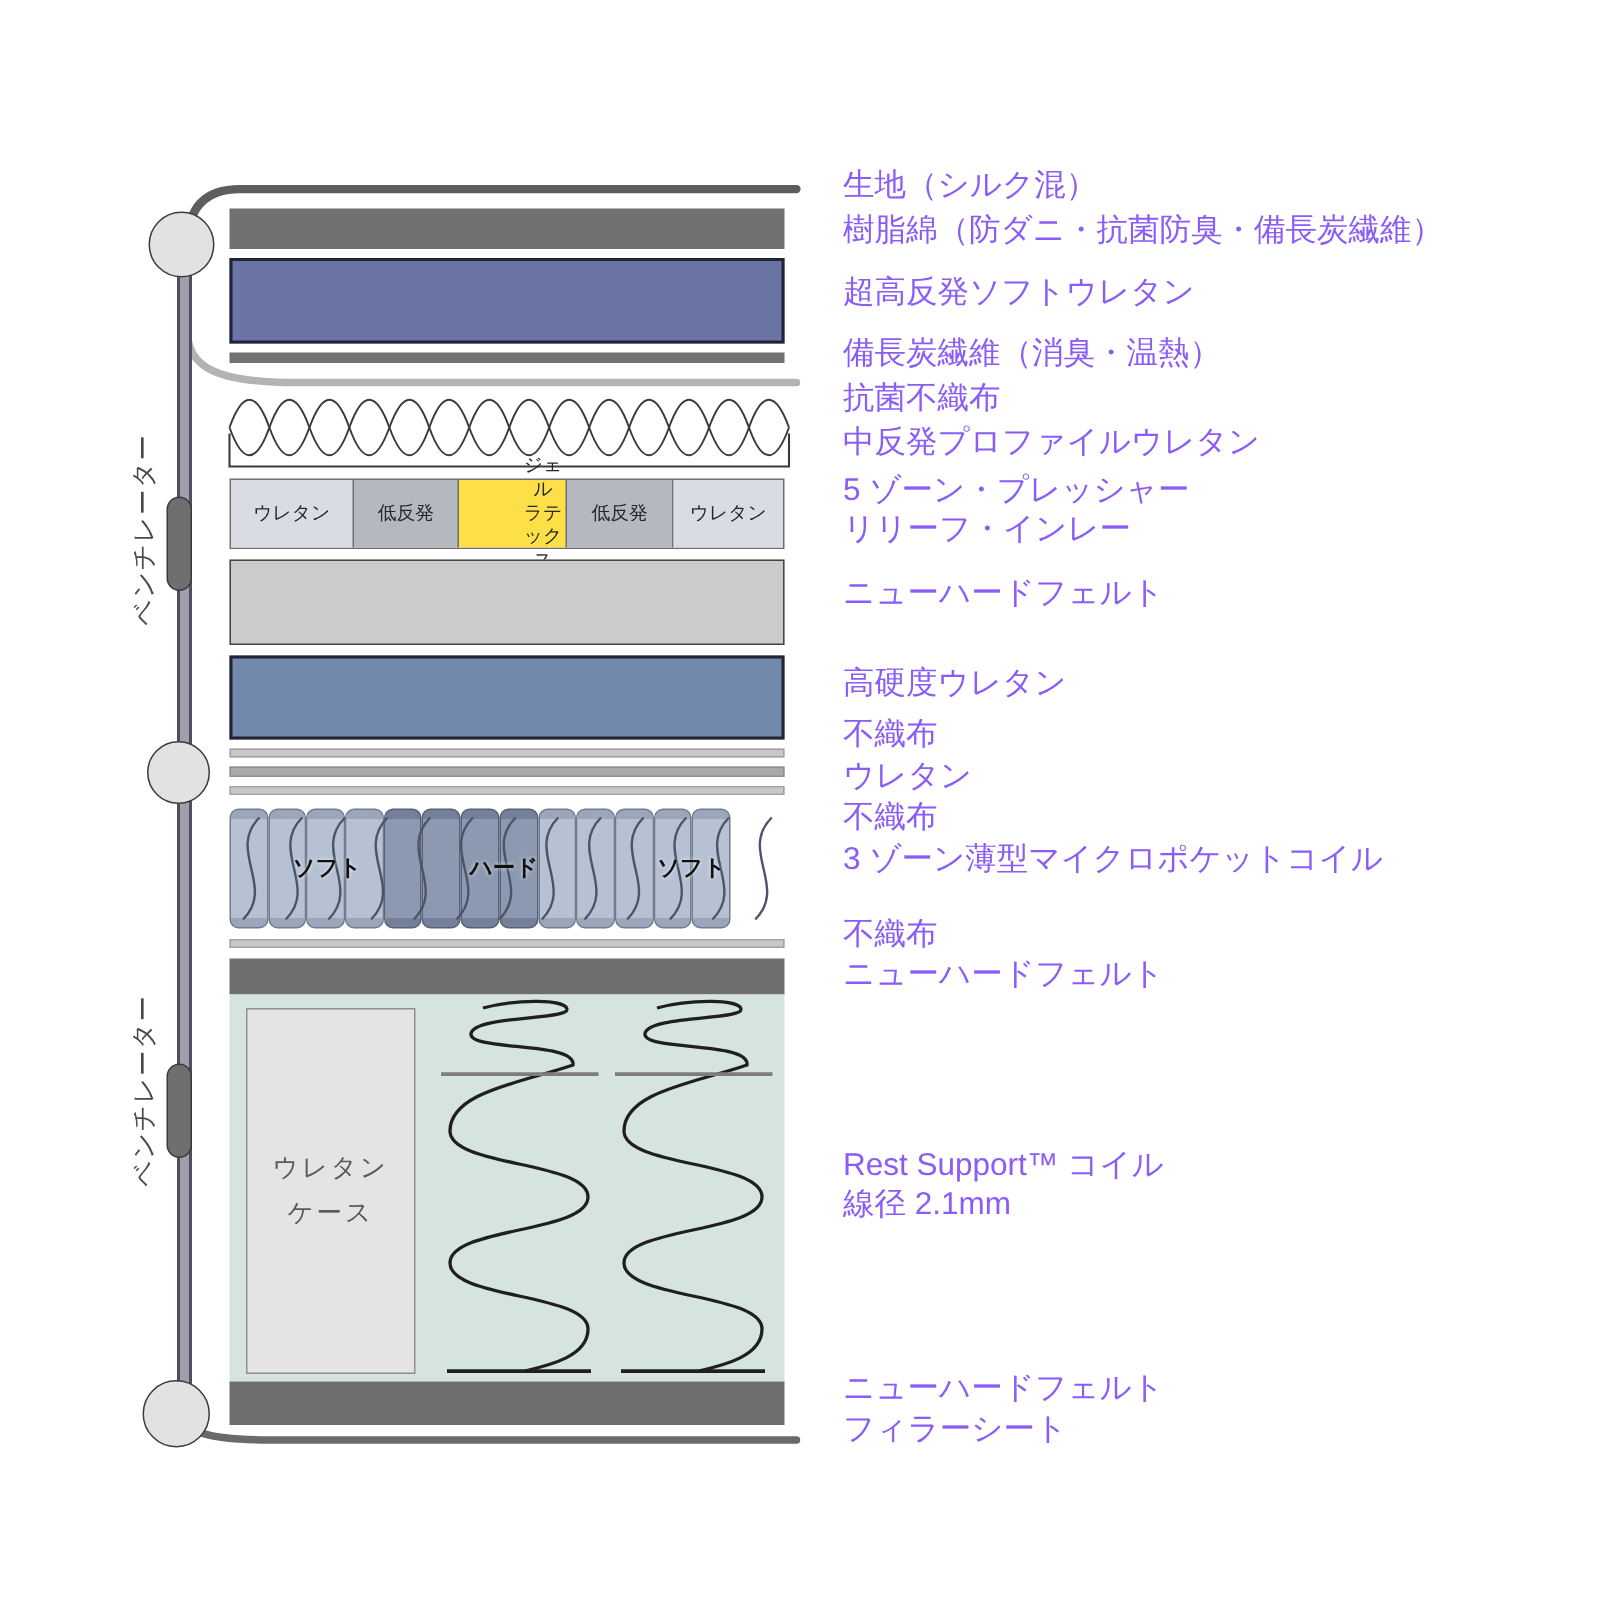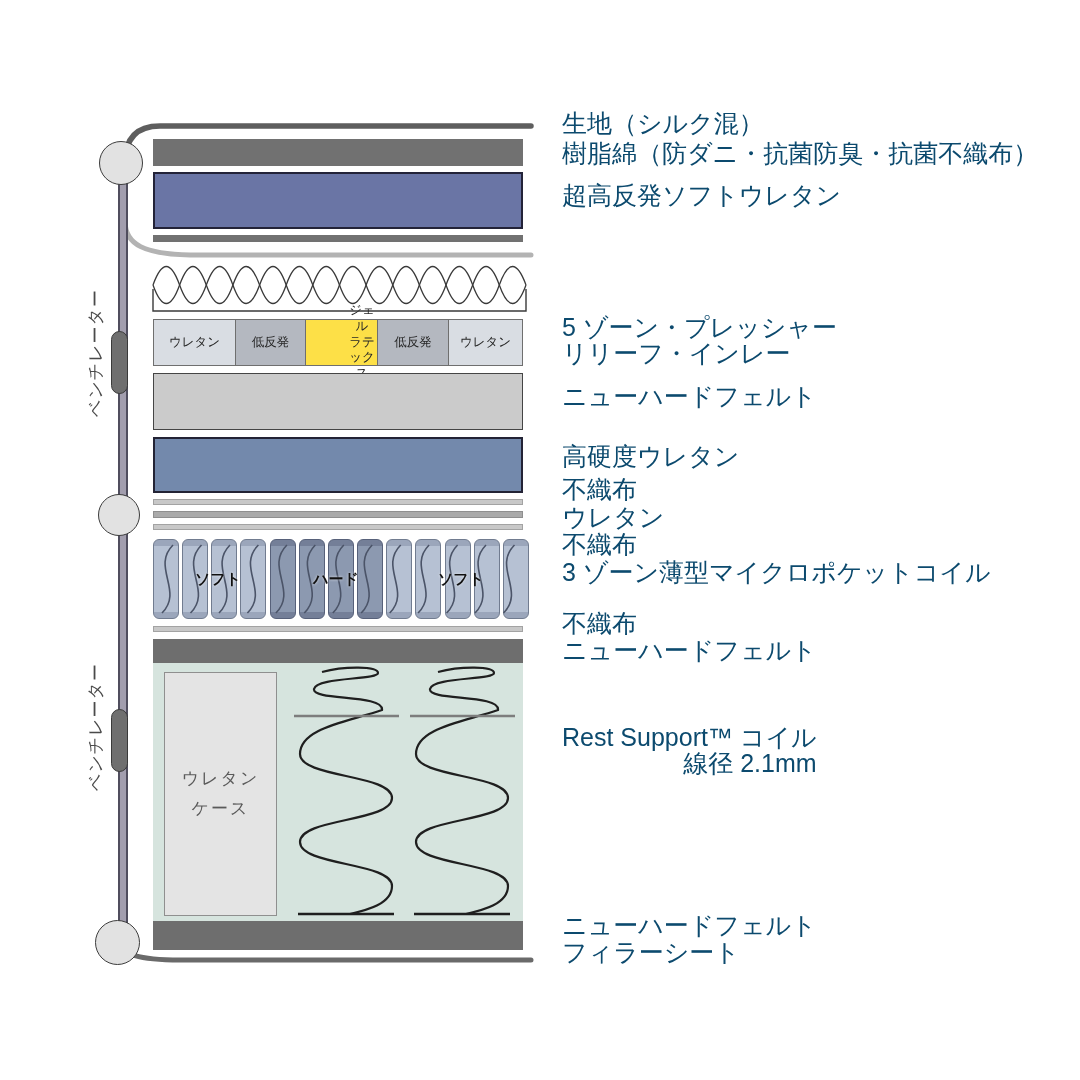--- a/index.html
+++ b/index.html
@@ -39,47 +39,47 @@
   .bar-super{top:373px;height:57px;background:#cbcbcb;border:1.5px solid #454545;}
   .bar-hard{top:437px;height:56px;background:#7389ac;border:2px solid #232335;}
   .thin-light{height:6px;background:#c8c8c8;border:1px solid #a3a3a3;}
   .thin-mid{top:511px;height:7px;background:#aaa;border:1px solid #8f8f8f;}
   .t1{top:499px;} .t3{top:524px;} .t4{top:626px;}
   .bar-dark1{top:639px;height:24px;background:#6e6e6e;}
   .mint{top:663px;height:258px;background:#d6e4de;}
   .bar-dark2{top:921px;height:29px;background:#6e6e6e;}
 
   
-  .coil-row{left:153px;top:539px;width:376px;height:80px;display:flex;justify-content:space-between;}
+  .coil-row{left:153px;top:539px;width:334px;height:80px;display:flex;justify-content:space-between;}
   .coil{width:26px;height:80px;border:1px solid #717c90;border-radius:6px;box-sizing:border-box;
         background:linear-gradient(180deg,#9ba6bb 0 6px,#b6c1d3 6px 72px,#9ba6bb 72px 100%);}
   .coil.dark{border-color:#57617a;
         background:linear-gradient(180deg,#747f98 0 6px,#8c99b0 6px 72px,#747f98 72px 100%);}
   .coil-svg{position:absolute;left:0;top:0;}
   .coil-label{position:absolute;top:50%;transform:translate(-50%,-50%);font-size:15px;font-weight:bold;
               color:#101010;white-space:nowrap;text-shadow:0 0 3px rgba(255,255,255,.75);}
 
   
   .ucase{left:164px;top:672px;width:113px;height:244px;background:#e4e4e4;border:1px solid #8f8f8f;
          display:flex;align-items:center;justify-content:center;text-align:center;
          font-size:17px;line-height:30px;color:#5a5a5a;white-space:pre-line;letter-spacing:2px;}
   .spring{position:absolute;top:664px;width:110px;height:252px;}
   .sp1{left:292px;} .sp2{left:408px;}
 
   
-  .lbl{position:absolute;left:562px;font-size:25px;color:#0c4a6e;white-space:nowrap;}
+  .lbl{position:absolute;left:562px;font-size:21px;color:#8b5cf6;white-space:nowrap;}
   .g1{top:109px;line-height:29.5px;}
   .g2{top:182px;line-height:26px;}
   .g3{top:221px;line-height:29.5px;}
   .g4{top:314px;line-height:26px;}
   .g5{top:383px;line-height:26px;}
   .g6{top:443px;line-height:26px;}
   .g7{top:476px;line-height:27.5px;}
   .g8{top:610px;line-height:26.5px;}
-  .g9{top:724px;line-height:26px;text-align:right;}
+  .g9{top:764px;line-height:26px;}
   .g10{top:912px;line-height:27px;}
 </style>
 </head>
 <body>
 
 <div class="canvas">
 
   <svg class="overlay">
     <defs>
       <path id="scurve" d="M 19,6 C -3,28 30,52 8,74" fill="none" stroke="#4b5468" stroke-width="1.6"></path>
@@ -171,23 +171,28 @@
       <use href="#springsym"></use>
     </svg>
   <svg class="spring sp2" viewBox="0 0 110 252">
       <use href="#springsym"></use>
     </svg>
 
   <div class="abs bar bar-dark2"></div>
 
   <div class="lbl g1">
     <div>生地（シルク混）</div>
-    <div>樹脂綿（防ダニ・抗菌防臭・抗菌不織布）</div>
+    <div>樹脂綿（防ダニ・抗菌防臭・備長炭繊維）</div>
   </div>
   <div class="lbl g2">超高反発ソフトウレタン</div>
+  <div class="lbl g3">
+    <div>備長炭繊維（消臭・温熱）</div>
+    <div>抗菌不織布</div>
+    <div>中反発プロファイルウレタン</div>
+  </div>
   <div class="lbl g4">
     <div>5 ゾーン・プレッシャー</div>
     <div>リリーフ・インレー</div>
   </div>
   <div class="lbl g5">ニューハードフェルト</div>
   <div class="lbl g6">高硬度ウレタン</div>
   <div class="lbl g7">
     <div>不織布</div>
     <div>ウレタン</div>
     <div>不織布</div>

